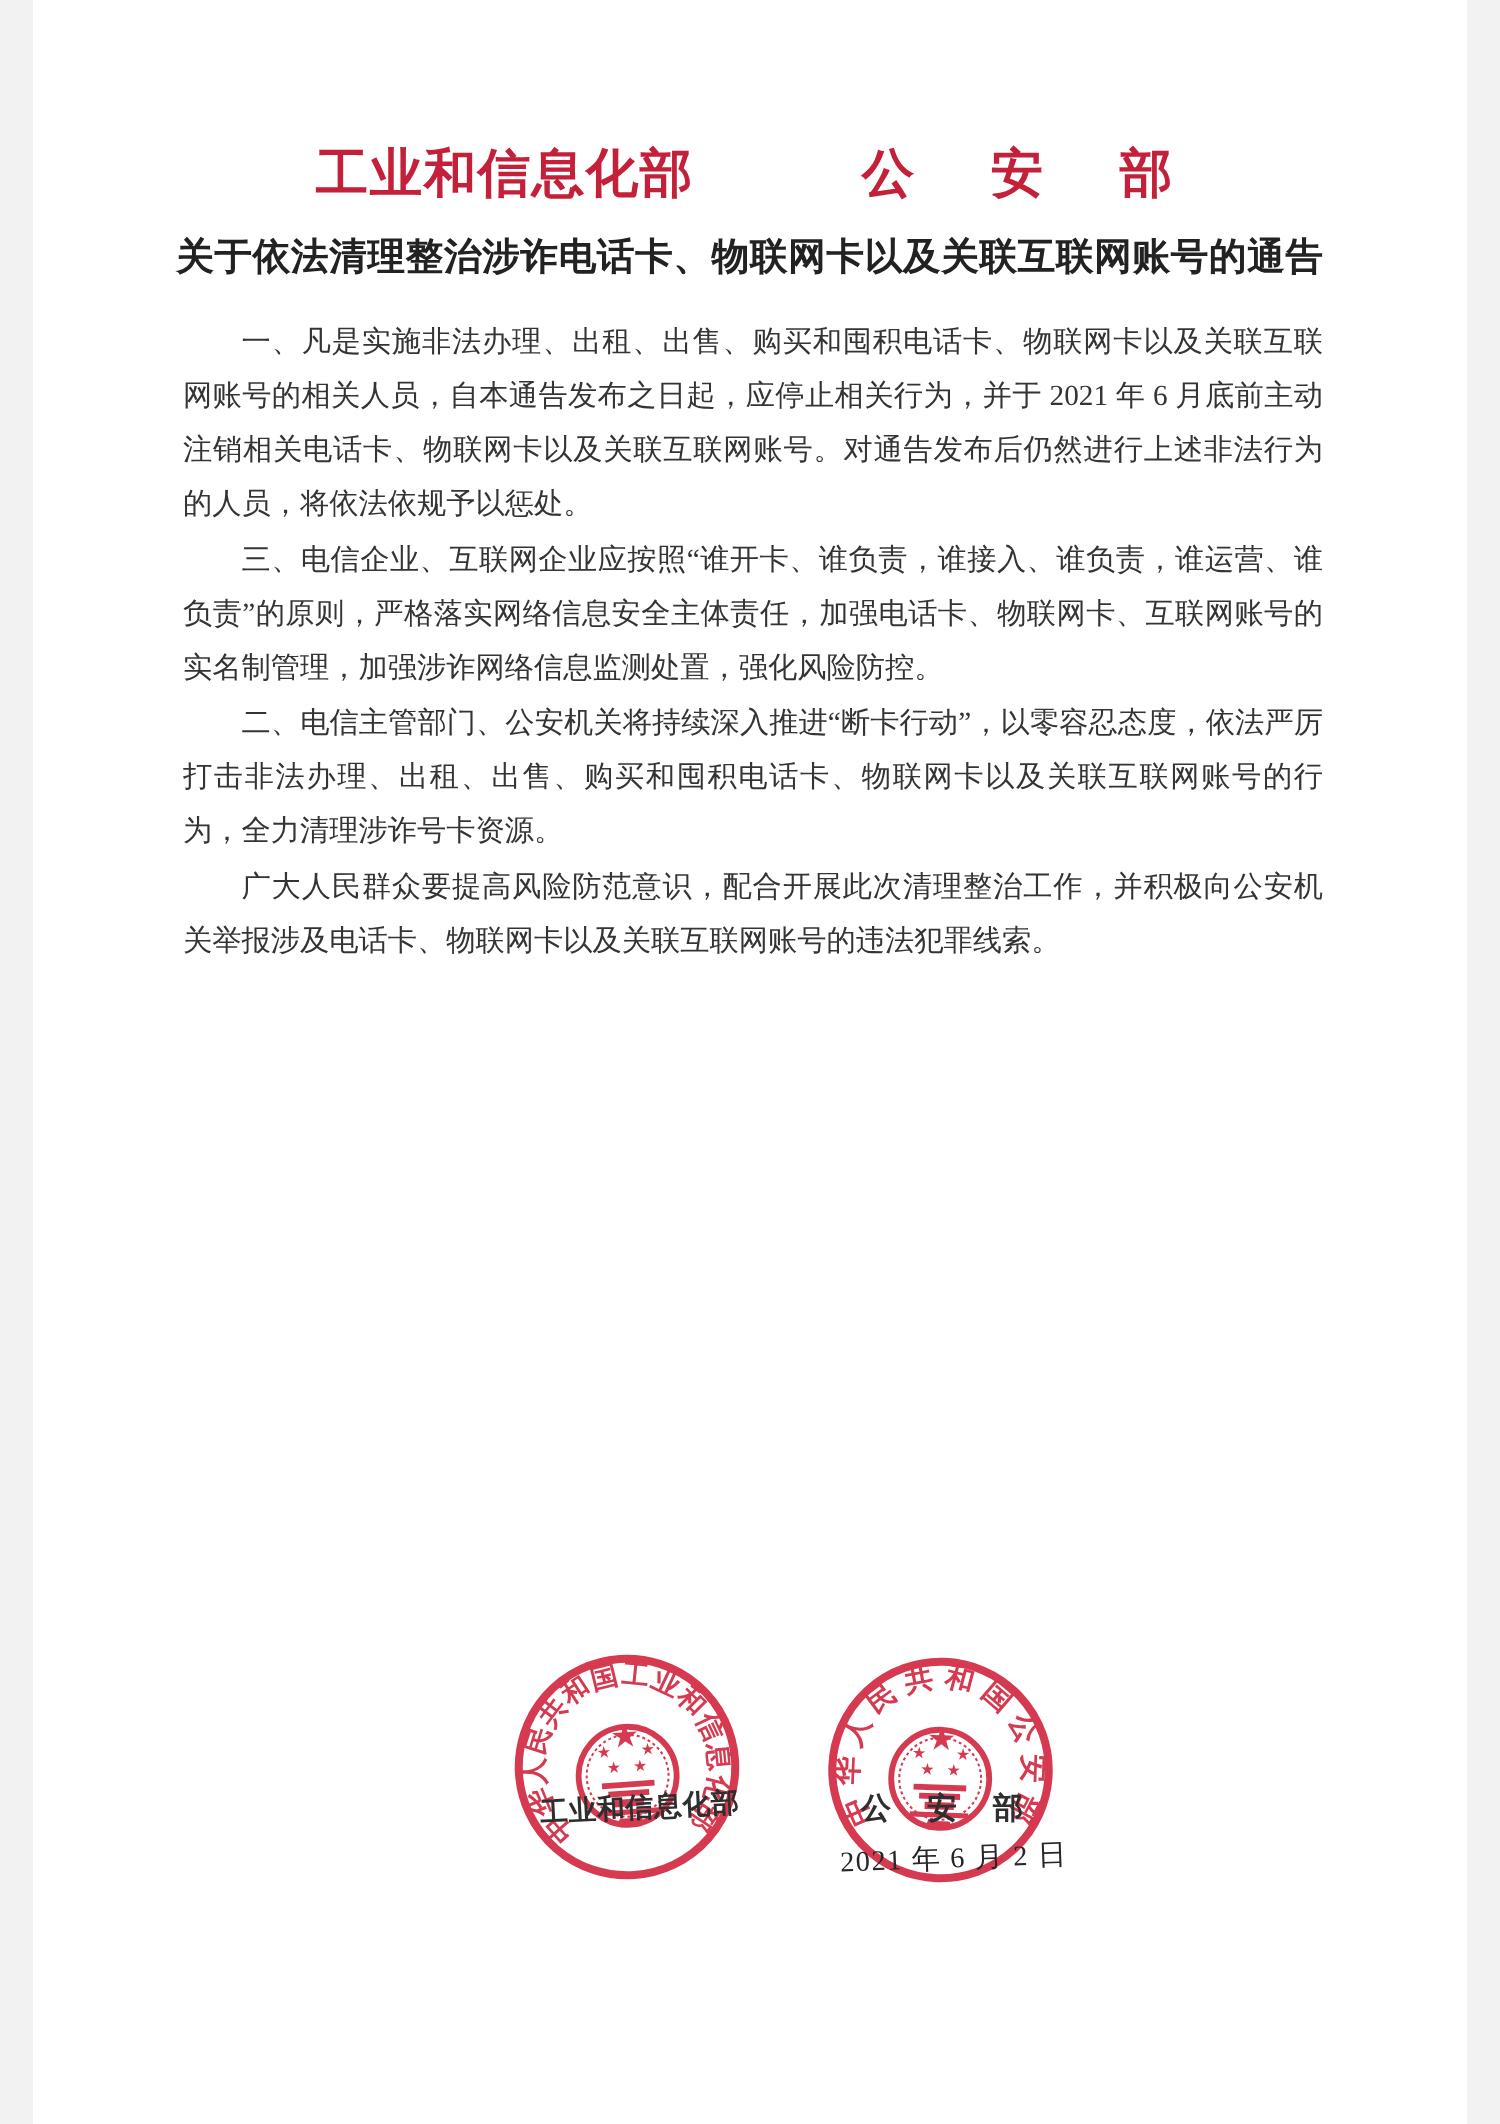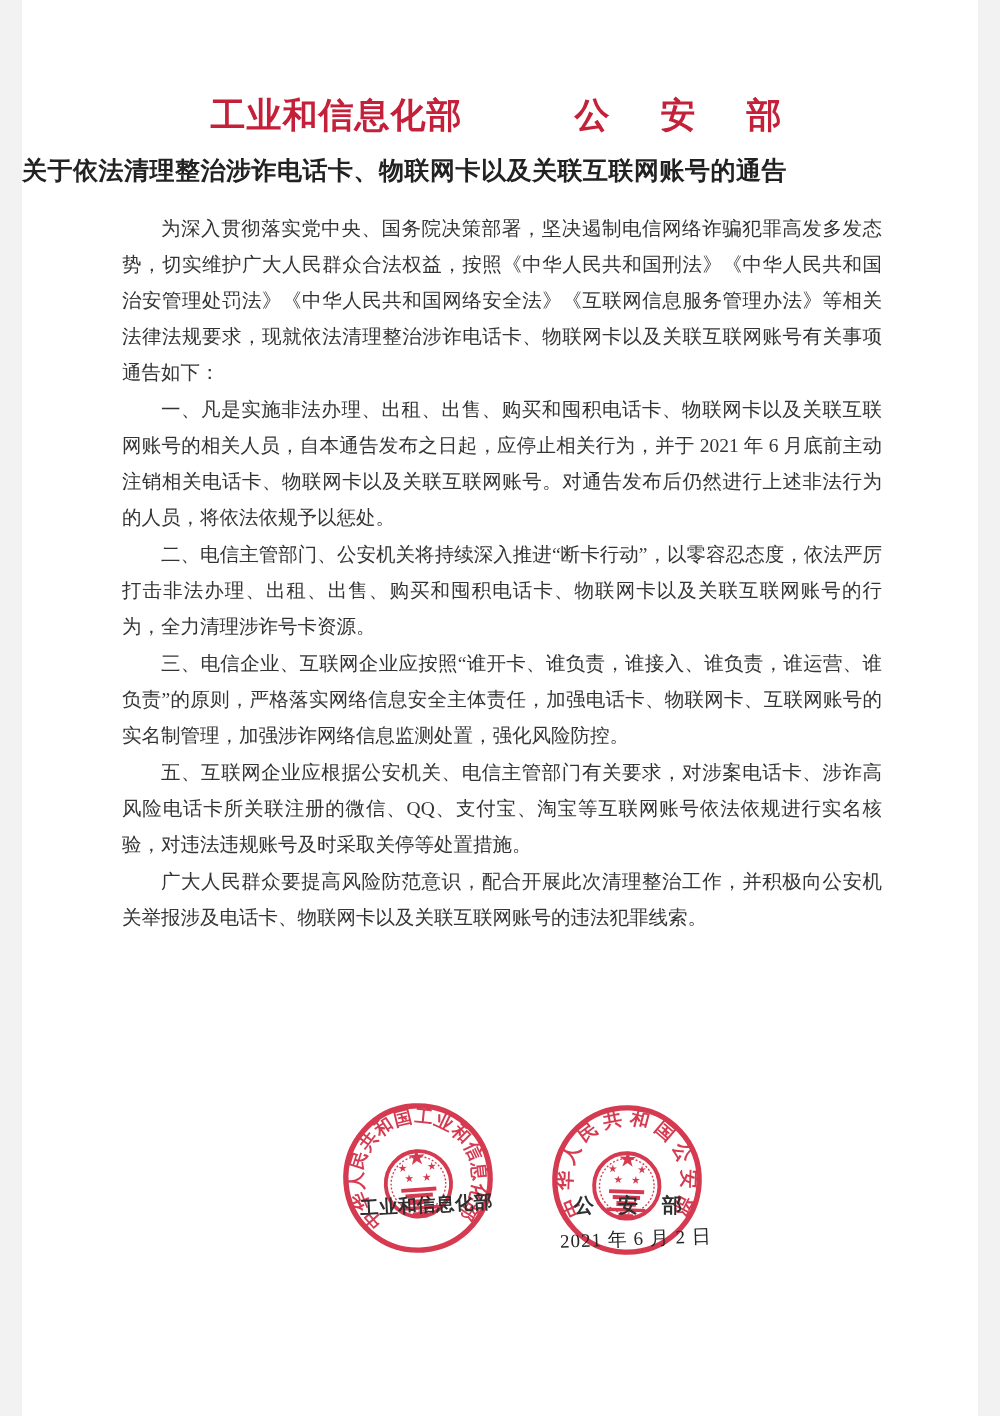--- a/index.html
+++ b/index.html
@@ -22,21 +22,21 @@
   
   .ministries{
     margin-top:92px;
     display:flex;justify-content:center;align-items:baseline;gap:112px;
     font-size:35px;font-weight:bold;color:var(--accent,#c4203a);
     letter-spacing:1px;
   }
   .ministries .wide{letter-spacing:8px;}
   .doc-title{
     margin-top:15px;
-    text-align:left;
+    text-align:center;
     font-size:25px;font-weight:bold;color:#222;
     letter-spacing:0.5px;
   }
   
   .body-text{
     margin-top:24px;
     padding:0 96px 0 100px;
     font-size:19.5px;
     line-height:36px;
     text-align:justify;
@@ -75,25 +75,23 @@
   </svg>
 
   <div class="ministries">
     <span>工业和信息化部</span>
     <span class="wide">公　安　部</span>
   </div>
 
   <h1 class="doc-title">关于依法清理整治涉诈电话卡、物联网卡以及关联互联网账号的通告</h1>
 
   <div class="body-text">
-    <p>为深入贯彻落实党中央、国务院决策部署，坚决遏制电信网络诈骗犯罪高发多发态势，切实维护广大人民群众合法权益，按照《中华人民共和国刑法》《中华人民共和国治安管理处罚法》《中华人民共和国网络安全法》《互联网信息服务管理办法》等相关法律法规要求，现就依法清理整治涉诈电话卡、物联网卡以及关联互联网账号有关事项通告如下：</p>
     <p>一、凡是实施非法办理、出租、出售、购买和囤积电话卡、物联网卡以及关联互联网账号的相关人员，自本通告发布之日起，应停止相关行为，并于 2021 年 6 月底前主动注销相关电话卡、物联网卡以及关联互联网账号。对通告发布后仍然进行上述非法行为的人员，将依法依规予以惩处。</p>
+    <p>三、电信企业、互联网企业应按照“谁开卡、谁负责，谁接入、谁负责，谁运营、谁负责”的原则，严格落实网络信息安全主体责任，加强电话卡、物联网卡、互联网账号的实名制管理，加强涉诈网络信息监测处置，强化风险防控。</p>
     <p>二、电信主管部门、公安机关将持续深入推进“断卡行动”，以零容忍态度，依法严厉打击非法办理、出租、出售、购买和囤积电话卡、物联网卡以及关联互联网账号的行为，全力清理涉诈号卡资源。</p>
-    <p>三、电信企业、互联网企业应按照“谁开卡、谁负责，谁接入、谁负责，谁运营、谁负责”的原则，严格落实网络信息安全主体责任，加强电话卡、物联网卡、互联网账号的实名制管理，加强涉诈网络信息监测处置，强化风险防控。</p>
-    <p>五、互联网企业应根据公安机关、电信主管部门有关要求，对涉案电话卡、涉诈高风险电话卡所关联注册的微信、QQ、支付宝、淘宝等互联网账号依法依规进行实名核验，对违法违规账号及时采取关停等处置措施。</p>
     <p>广大人民群众要提高风险防范意识，配合开展此次清理整治工作，并积极向公安机关举报涉及电话卡、物联网卡以及关联互联网账号的违法犯罪线索。</p>
   </div>
 
   <div class="seal seal-left">
     <svg viewBox="0 0 160 160">
       <circle class="ring" cx="80" cy="80" r="74"></circle>
       <path id="arcL" d="M 36.3,116.6 A 57,57 0 1 1 123.7,116.6" fill="none"></path>
       <text class="ring-text ring-text-l">
         <textPath href="#arcL" startOffset="50%" text-anchor="middle">中华人民共和国工业和信息化部</textPath>
       </text>

